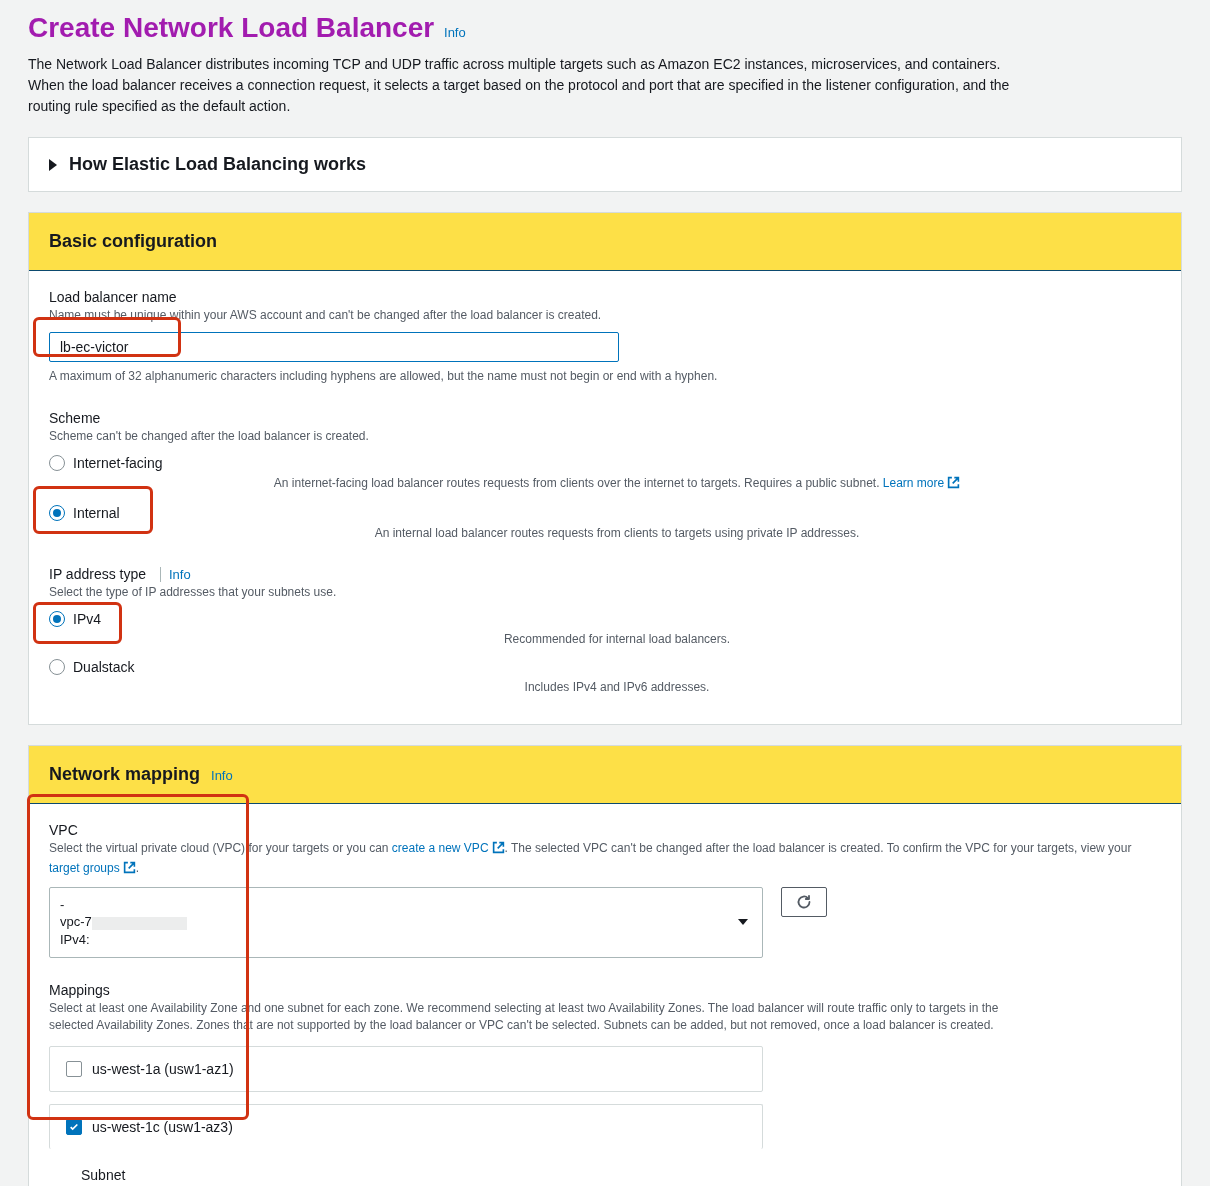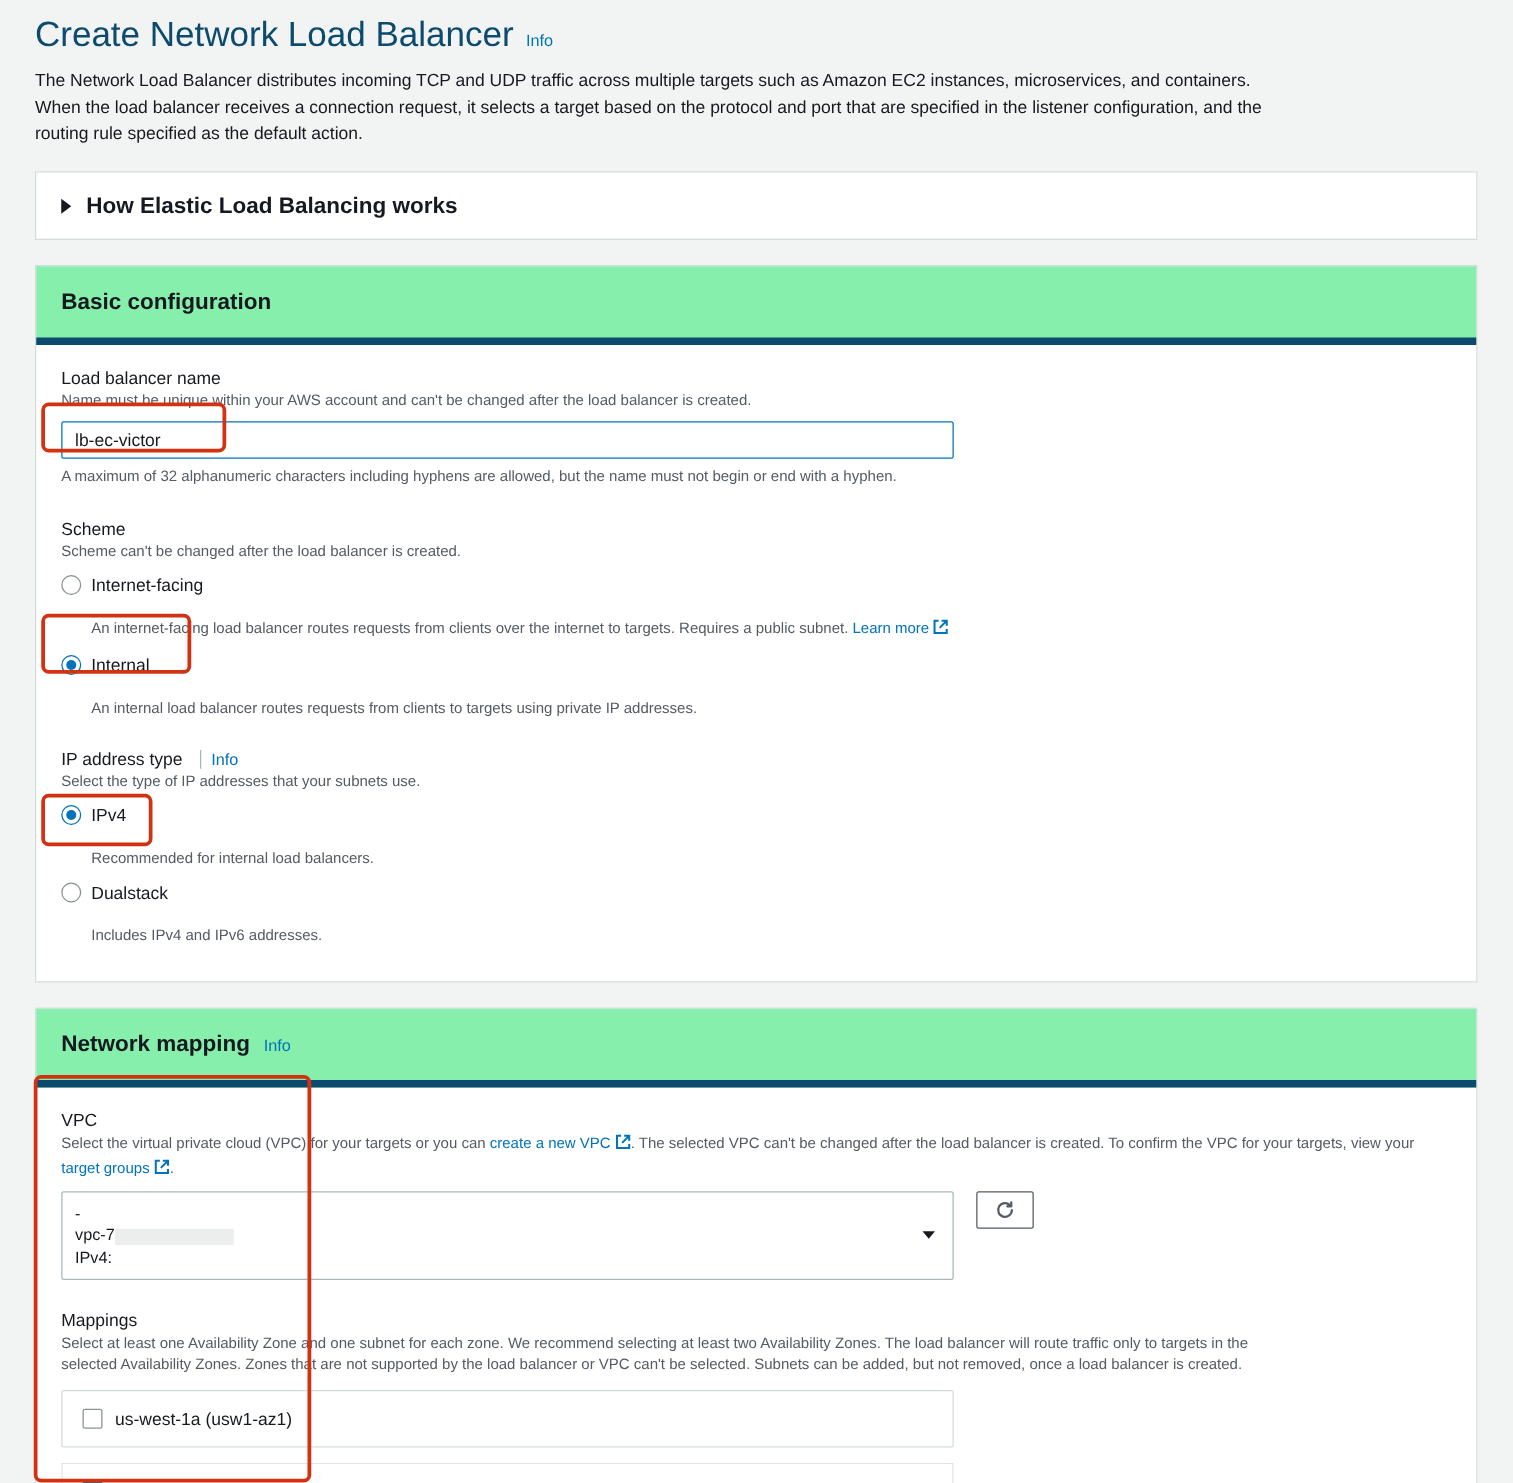--- a/index.html
+++ b/index.html
@@ -6,23 +6,23 @@
     body {
       font-family: "Amazon Ember", "Helvetica Neue", Arial, sans-serif;
       background: #f2f3f3;
       color: #16191f;
       font-size: 14px;
       padding: 8px 28px 40px 28px;
       width: 1210px;
     }
     h1.page-title {
       font-size: 28px;
-      font-weight: 400;
+      font-weight: 700;
       display: inline;
-      color: #0c4a6e;
+      color: #a21caf;
     }
     .info-link {
       color: #0073bb;
       font-size: 13px;
       font-weight: 400;
       margin-left: 6px;
       cursor: pointer;
     }
     .info-link-divider::before {
       content: "";
@@ -53,24 +53,24 @@
     }
     .tri-right {
       width: 0; height: 0;
       border-top: 6px solid transparent;
       border-bottom: 6px solid transparent;
       border-left: 8px solid #16191f;
       display: inline-block;
     }
     .panel-header {
       padding: 18px 20px;
-      border-bottom: 6px solid #0c4a6e;
+      border-bottom: 1px solid #0c4a6e;
       font-size: 18px;
       font-weight: 700;
-      background: #86efac;
+      background: #fde047;
       display: flex;
       align-items: flex-end;
       gap: 6px;
     }
     .panel-subdesc {
       font-weight: 400;
       font-size: 14px;
       color: #16191f;
       margin-top: 4px;
       display: block;
@@ -84,21 +84,21 @@
       font-size: 14px;
       color: #16191f;
     }
     .hint {
       font-size: 12px;
       color: #545b64;
       margin-top: 2px;
       line-height: 1.45;
     }
     input[type="text"].text-input {
-      width: 714px;
+      width: 570px;
       padding: 6px 10px;
       font-size: 14px;
       border: 1px solid #0073bb;
       border-radius: 2px;
       margin-top: 8px;
       outline: none;
       color: #16191f;
     }
     .radio-row {
       display: flex;
@@ -120,22 +120,23 @@
       content: "";
       width: 8px; height: 8px;
       background: #0073bb;
       border-radius: 50%;
     }
     .radio-label { font-size: 14px; }
     .radio-desc {
       font-size: 12px;
       color: #545b64;
       margin-left: 24px;
-      margin-top: 18px;
+      margin-top: 4px;
       line-height: 1.45;
+      text-align: center;
     }
     .link { color: #0073bb; cursor: pointer; }
     .ext-icon {
       display:inline-block;
       vertical-align: -2px;
       margin-left: 3px;
     }
     .vpc-row { display:flex; gap:18px; align-items:flex-start; margin-top:8px;}
     .vpc-select {
       border: 1px solid #aab7b8;

